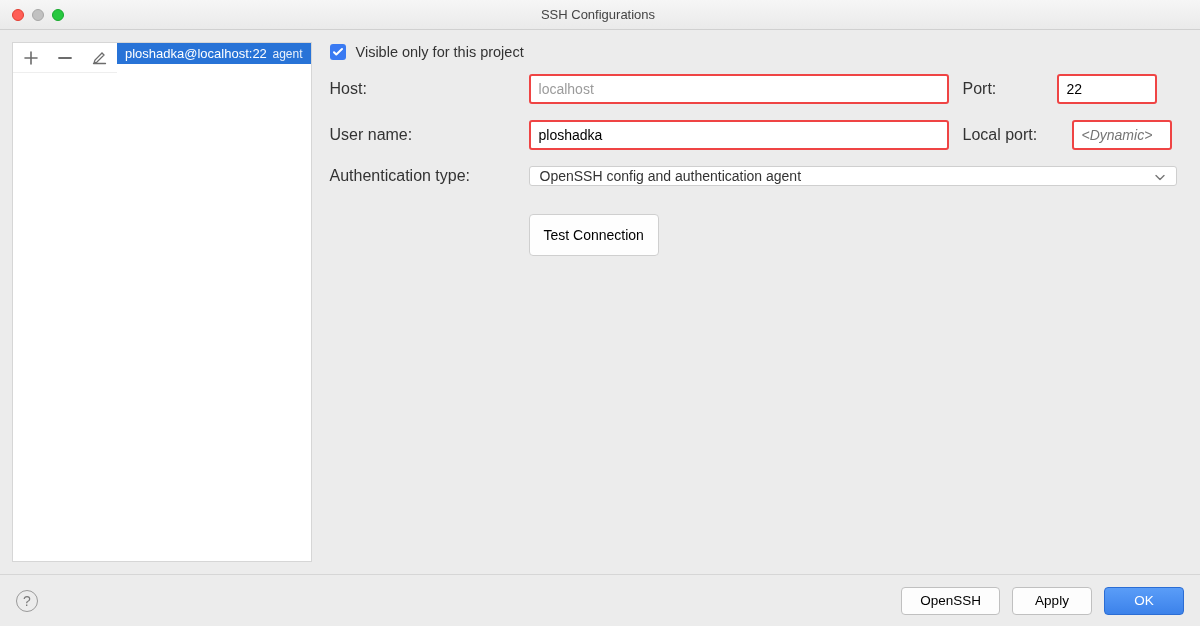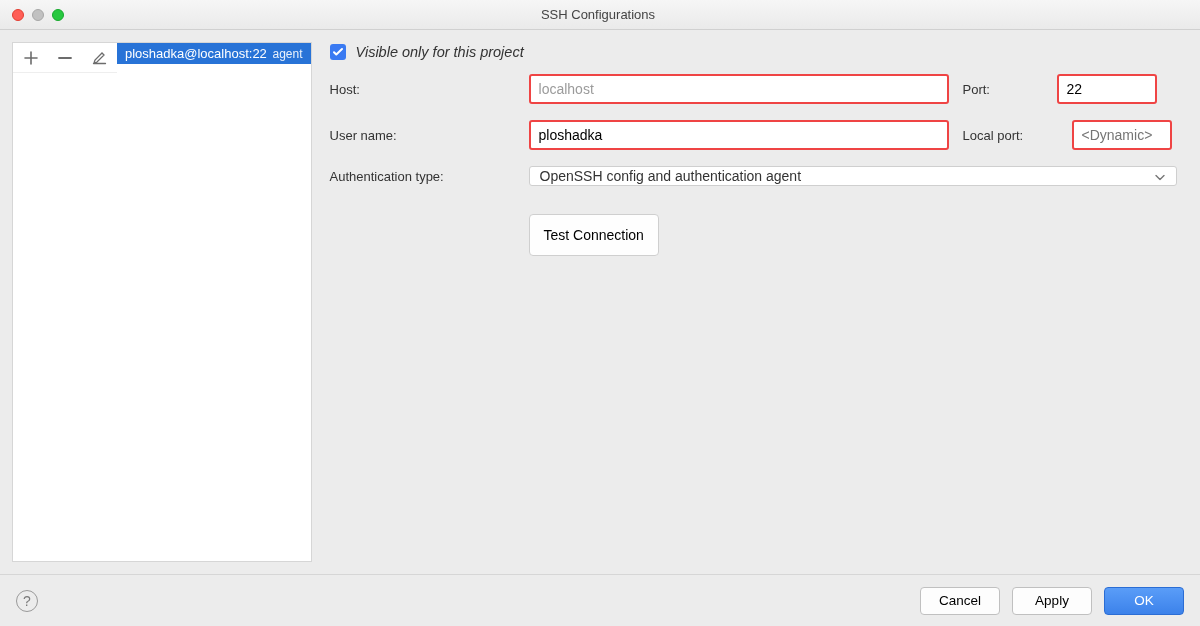--- a/index.html
+++ b/index.html
@@ -66,27 +66,27 @@
       white-space: nowrap;
     }
     .list-item.selected { background:#2873d7; color:#fff; }
     .list-item .suffix { font-size:12px; opacity:0.9; margin-left:2px; }
 
     .form-area {
       flex:1;
       padding: 14px 24px 14px 18px;
     }
     .form-row { display:flex; align-items:center; margin-bottom: 14px; gap: 14px; }
-    .label { color:#333; font-size:13px; }
+    .label { color:#333; font-size:16px; }
     input[type="text"] {
       height:30px; padding:4px 8px; font-size:14px;
       border:2px solid #ef4444; border-radius:3px; background:#fff;
     }
     input[type="text"].disabled { color:#9b9b9b; }
-    input[type="text"].placeholder { color:#4d7c0f; }
+    input[type="text"].placeholder { color:#4d7c0f;font-style:italic; }
     .checkbox-wrap { display:flex; align-items:center; gap:10px; cursor:pointer; }
     .custom-check {
       width:16px; height:16px; border-radius:3px; background:#3a7af2;
       display:flex; align-items:center; justify-content:center;
     }
     .row-host { display:grid; grid-template-columns: 185px 420px 80px 100px; align-items:center; column-gap:14px; margin-bottom:16px; }
     .row-user { display:grid; grid-template-columns: 185px 420px 95px 100px; align-items:center; column-gap:14px; margin-bottom:16px; }
     .row-auth { display:grid; grid-template-columns: 185px 648px; align-items:center; column-gap:14px; margin-bottom:28px; }
     .select-wrap { position:relative; }
     .select-wrap select, .select-box {
@@ -164,21 +164,21 @@
   </div>
 
   <div class="form-area">
     <div class="form-row">
       <label class="checkbox-wrap">
         <span class="custom-check">
           <svg width="12" height="12" viewBox="0 0 12 12">
               <path d="M2 6.2l2.3 2.3L10 3" stroke="#fff" stroke-width="2" fill="none" stroke-linecap="round" stroke-linejoin="round"></path>
             </svg>
         </span>
-        <span class="label" style="font-size:14.5px;font-style:italic;">Visible only for this project</span>
+        <span class="label" style="font-size:14.5px;">Visible only for this project</span>
       </label>
     </div>
 
     <div class="row-host">
       <span class="label">Host:</span>
       <input type="text" class="disabled" value="localhost" style="">
       <span class="label">Port:</span>
       <input type="text" value="22" style="">
     </div>
 
@@ -205,16 +205,16 @@
 
     <div class="form-row" style="margin-left:199px;">
       <button class="btn">Test Connection</button>
     </div>
   </div>
 </div>
 
 <div class="footer">
   <div class="help-circle">?</div>
   <div class="footer-spacer"></div>
-  <button class="btn-footer">Cancel</button>
+  <button class="btn-footer">OpenSSH</button>
   <button class="btn-footer">Apply</button>
   <button class="btn-footer btn-primary">OK</button>
 </div>
 
 </body></html>

